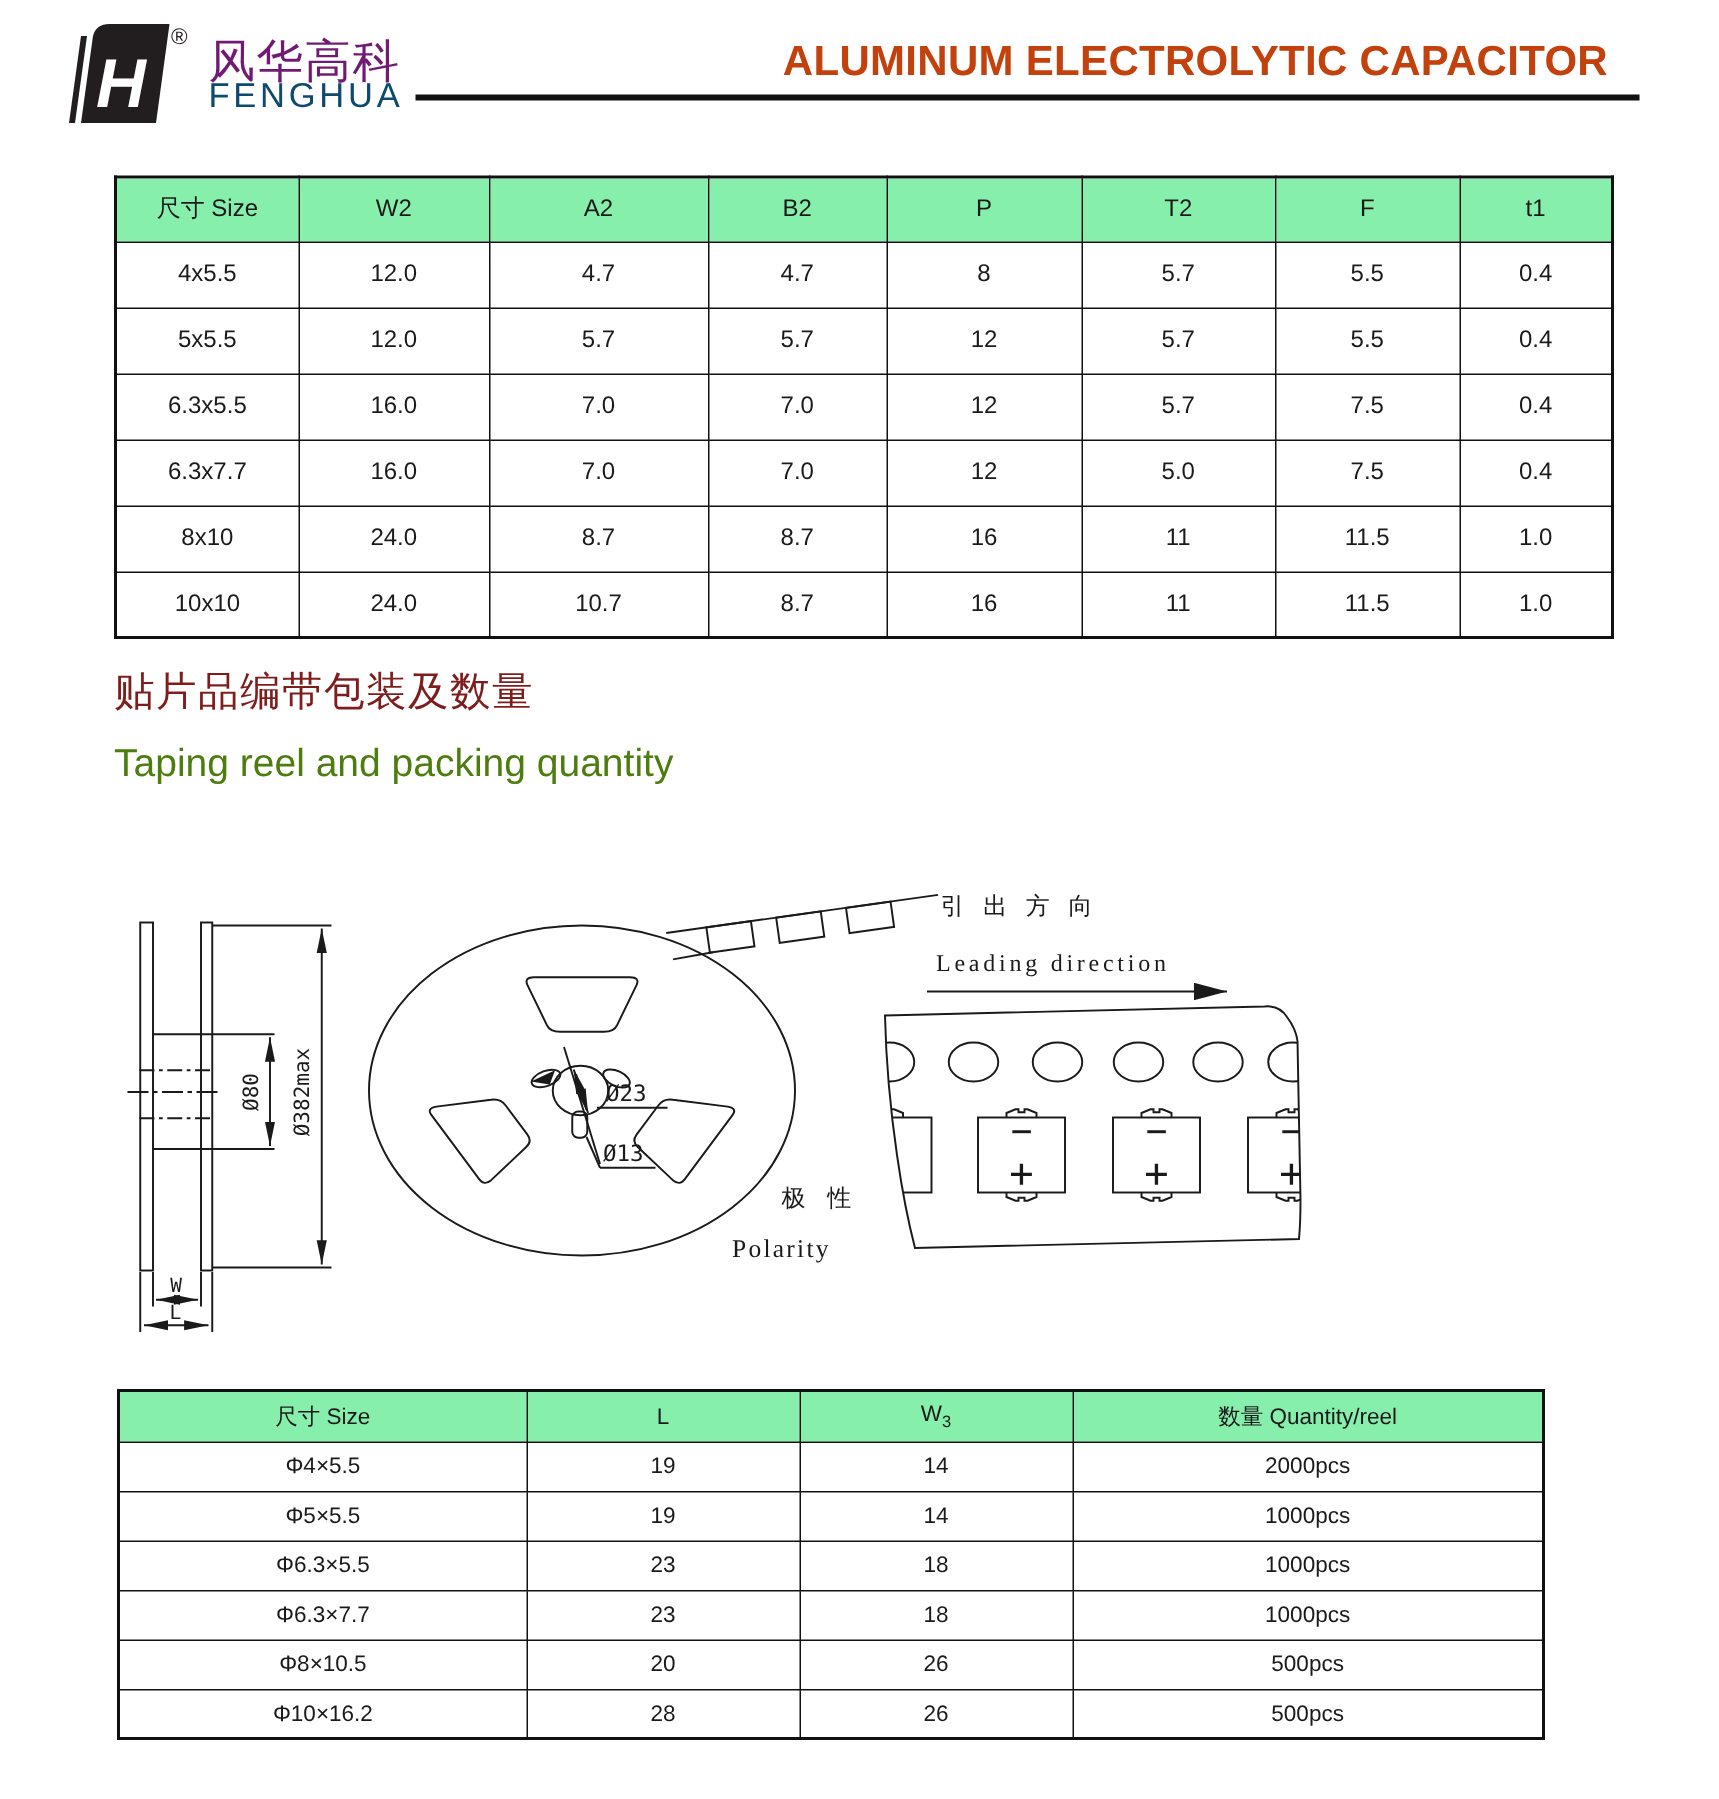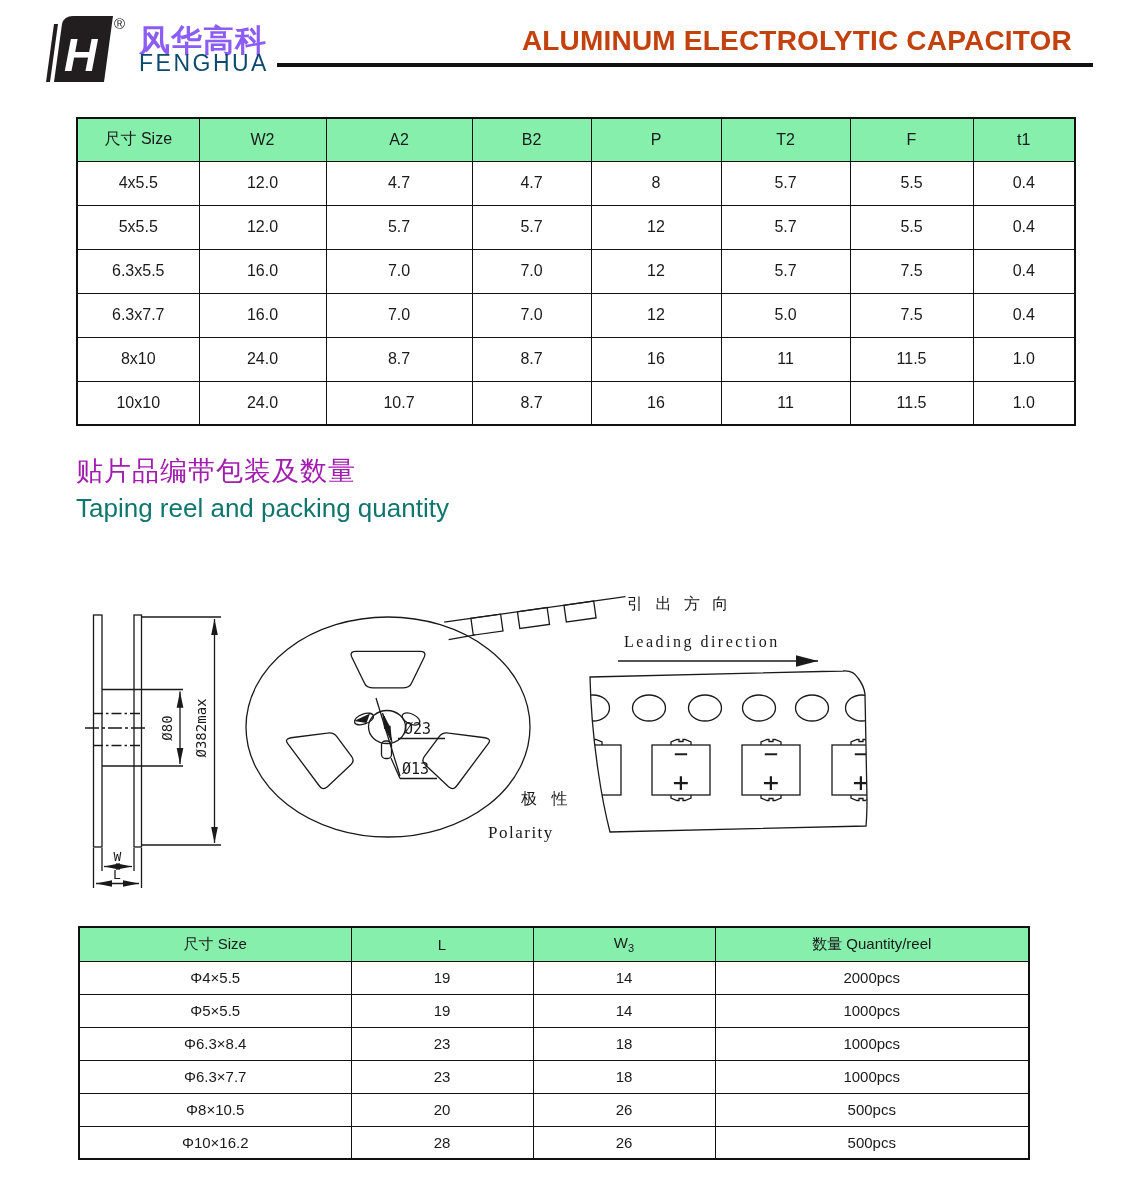--- a/index.html
+++ b/index.html
@@ -4,42 +4,42 @@
 <style>
   * { margin:0; padding:0; box-sizing:border-box; }
   html,body { background:#ffffff; }
   body {
     width:1146px; height:1199px; position:relative; overflow:hidden;
     font-family:"Liberation Sans", sans-serif; color:#1a1a1a;
   }
   .abs { position:absolute; }
 
   
-  .brand-cn { left:139px; top:20px; font-size:31px; font-weight:bold; letter-spacing:1px; color:#8b5cf6;}
+  .brand-cn { left:139px; top:20px; font-size:31px; font-weight:normal; letter-spacing:1px; color:#701a75;}
   .brand-en { left:139px; top:50px; font-size:23px; font-weight:normal; letter-spacing:2.5px; color:#0c4a6e;}
   .doc-title { left:480px; top:25px; width:592px; text-align:right;
     font-size:28px; font-weight:bold; letter-spacing:.2px; color:#c2410c; white-space:nowrap;}
   .title-rule { left:277px; top:63px; width:816px; height:4px; background:#111; }
 
   
   table { border-collapse:collapse; table-layout:fixed; background:#fff; }
   th,td { border:1.6px solid #111; text-align:center; vertical-align:middle;
           font-weight:normal; overflow:hidden; white-space:nowrap; }
   .dim-table { left:76px; top:117px; width:998px; font-size:16px; border:2.5px solid #111; }
   .dim-table thead tr { height:43px; }
   .dim-table tbody tr { height:44px;margin-top:24px; }
   .pack-table { left:78px; top:926px; width:950px; font-size:15px; border:2.5px solid #111; }
   .pack-table thead tr { height:34px; }
   .pack-table tbody tr { height:33px;margin-left:44px; }
   thead th { background:#86efac; }
   sub { font-size:11px; }
 
   
-  .sec-cn { left:76px; top:453px; font-size:27px; color:#a21caf; letter-spacing:1px;}
-  .sec-en { left:76px; top:493px; font-size:26px; color:#0f766e;}
+  .sec-cn { left:76px; top:443px; font-size:27px; color:#7f1d1d; letter-spacing:1px;}
+  .sec-en { left:76px; top:493px; font-size:26px; color:#4d7c0f;}
 
   
   .diagram { left:0; top:570px; }
   .cad  { font-family:"DejaVu Sans Mono", monospace; fill:#1a1a1a; }
   .serif{ font-family:"Liberation Serif", serif; fill:#1a1a1a; }
   .cjk  { font-family:"Liberation Sans", sans-serif; fill:#1a1a1a; }
   .ln   { stroke:#1a1a1a; stroke-width:1.3; fill:none; }
   .lnw  { stroke:#1a1a1a; stroke-width:1.3; fill:#ffffff; }
 </style>
 </head>
@@ -287,21 +287,21 @@
       <td>14</td>
       <td>2000pcs</td>
     </tr>
     <tr>
       <td>Φ5×5.5</td>
       <td>19</td>
       <td>14</td>
       <td>1000pcs</td>
     </tr>
     <tr>
-      <td>Φ6.3×8.4</td>
+      <td>Φ6.3×5.5</td>
       <td>23</td>
       <td>18</td>
       <td>1000pcs</td>
     </tr>
     <tr>
       <td>Φ6.3×7.7</td>
       <td>23</td>
       <td>18</td>
       <td>1000pcs</td>
     </tr>

